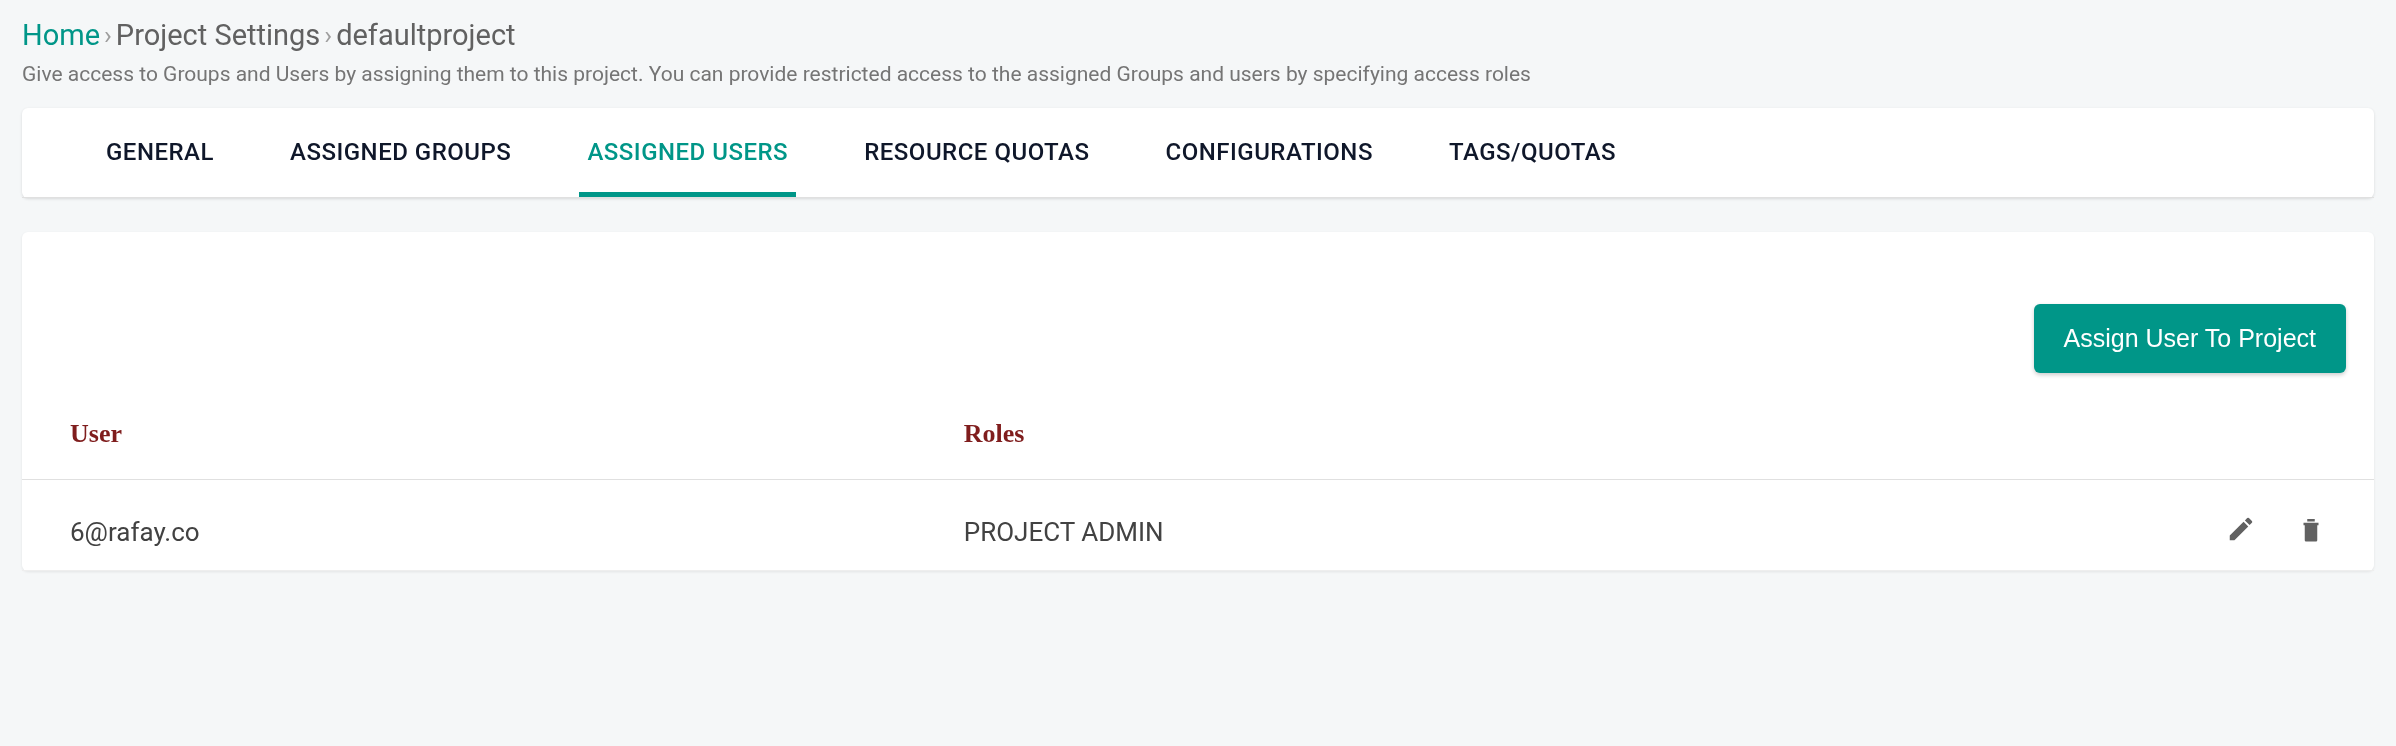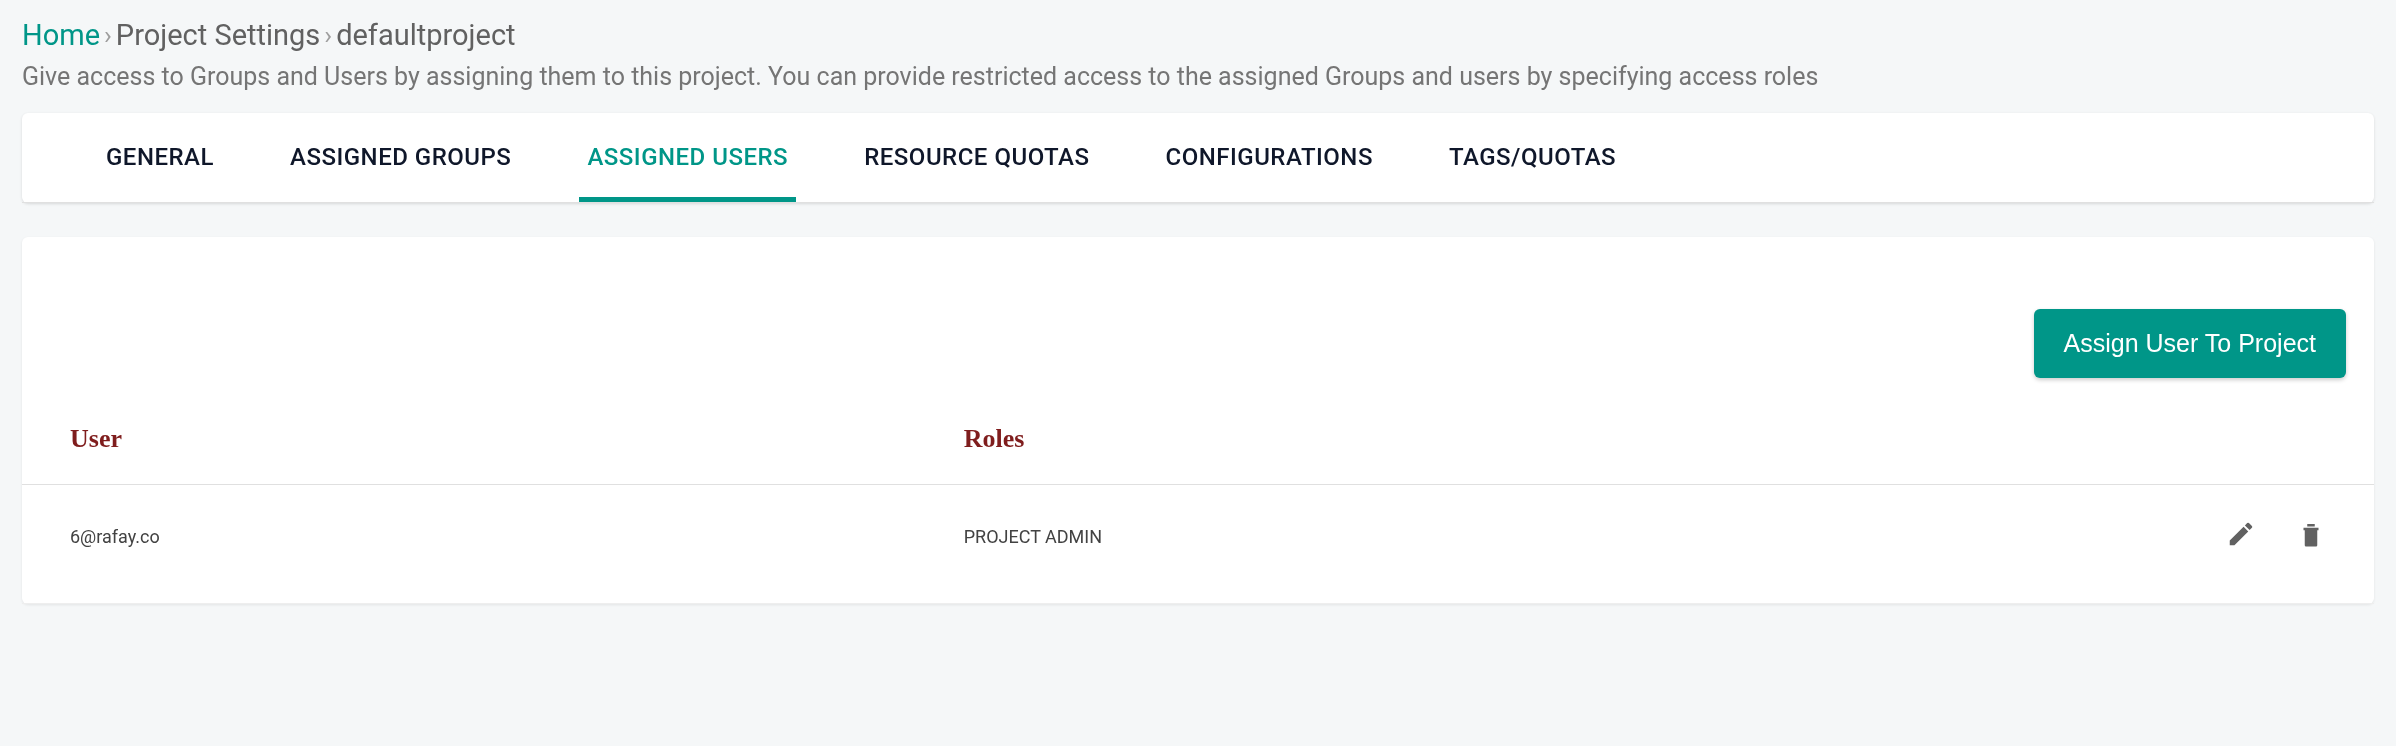--- a/index.html
+++ b/index.html
@@ -16,21 +16,21 @@
     align-items: center;
     gap: 4px;
     padding: 0 22px 10px 22px;
     font-size: 29px;
     color: #616161;
   }
   .breadcrumb a { color: #009688; text-decoration: none; }
   .breadcrumb .sep { color: #9e9e9e; font-size: 26px; }
   .description {
     padding: 0 22px 22px 22px;
-    font-size: 25px;
+    font-size: 21px;
     color: #757575;
   }
   .tabs-card {
     margin: 0 22px;
     background: #fff;
     border-radius: 6px;
     box-shadow: 0 1px 3px rgba(0,0,0,0.12);
   }
   .tabs {
     display: flex;
@@ -80,23 +80,23 @@
   thead th {
     text-align: left;
     font-size: 26px;
     font-weight: 700;
     color: #7f1d1d;
     padding: 18px 28px 30px 48px;
     border-bottom: 1px solid #e0e0e0;
     font-family: Liberation Serif, serif;
   }
   tbody td {
-    font-size: 18px;
+    font-size: 26px;
     color: #424242;
-    padding: 34px 28px 50px 48px;
+    padding: 34px 28px 20px 48px;
     border-bottom: 1px solid #eeeeee;
     vertical-align: middle;
   }
   .col-user { width: 38%; }
   .col-roles { width: 48%; }
   .col-actions { width: 14%; text-align: right; padding-right: 48px !important; }
   .row-actions {
     display: inline-flex;
     gap: 40px;
     align-items: center;

